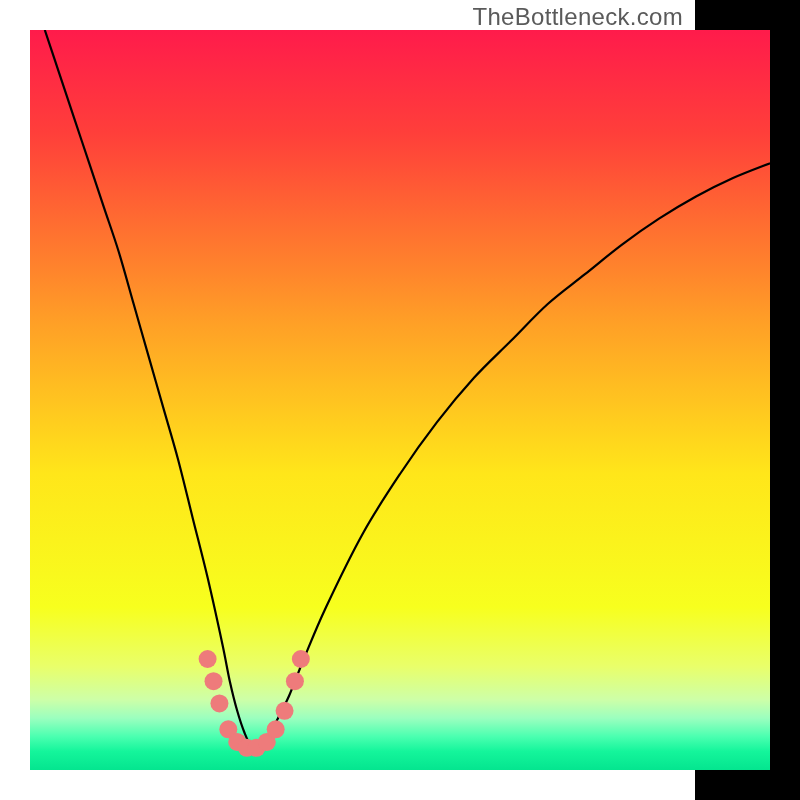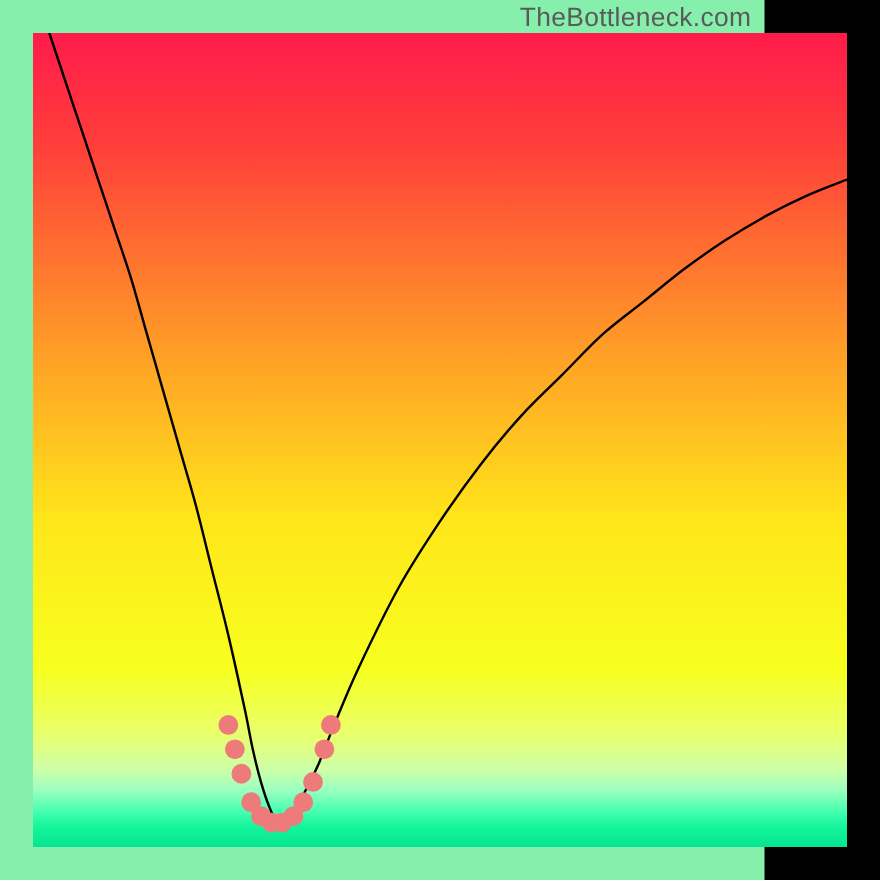--- a/index.html
+++ b/index.html
@@ -10,21 +10,21 @@
     background: #000;
     overflow: hidden;
     font-family: Arial, Helvetica, sans-serif;
   }
   .frame {
     position: absolute;
     top: 0;
     left: 0;
     width: 695px;
     height: 800px;
-    background: #86efac;
+    background: #ffffff;
   }
   .plot-area {
     position: absolute;
     top: 30px;
     left: 30px;
     width: 740px;
     height: 740px;
     overflow: hidden;
   }
   .gradient {

